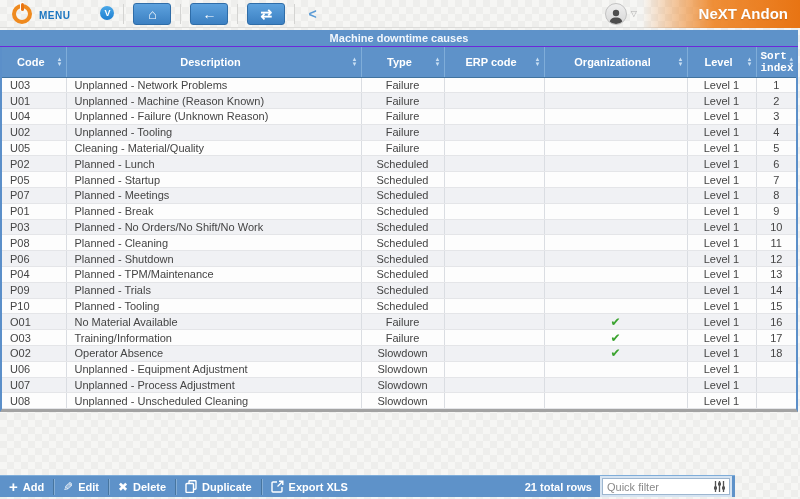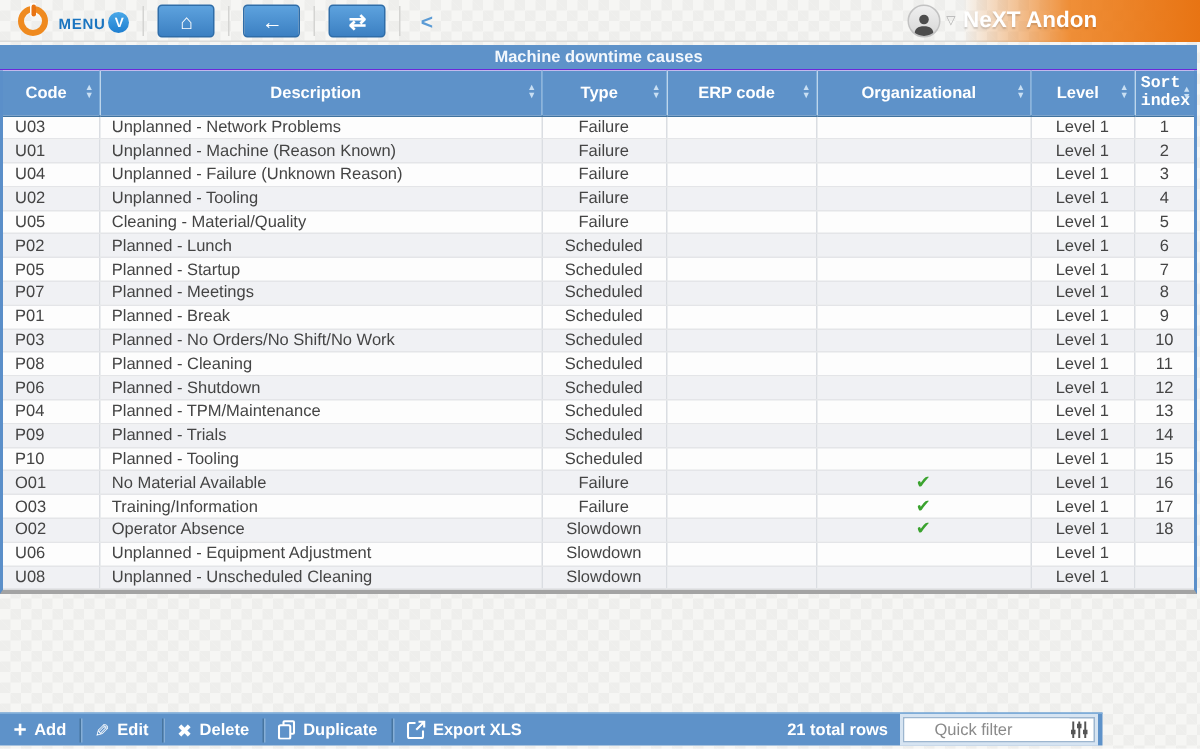--- a/index.html
+++ b/index.html
@@ -29,22 +29,22 @@
   }
   .logo:before {
     content:""; position:absolute; left: 4px; top: -6px;
     width: 4px; height: 9px; background: #fdfdfc;
   }
   .logo:after {
     content:""; position:absolute; left: 5px; top: -5px;
     width: 3px; height: 8px; background: #e87413; border-radius: 2px;
   }
   .menu-btn {
-    display: flex; align-items: flex-end; margin-left: 7px; cursor: pointer;
-    background: none; border: none;
+    display: flex; align-items: flex-start; margin-left: 7px; cursor: pointer;
+    background: none; border: none; gap: 28px;
   }
   .menu-label {
     font-variant: small-caps; text-transform: lowercase;
     font-weight: bold; font-size: 14px; color: #1b75c0; letter-spacing: .5px;
   }
   .menu-circle {
     width: 14px; height: 14px; border-radius: 50%; margin-left: 2px;
     background: linear-gradient(#4aa8e8, #1f7fd0);
     color: #fff; font-size: 9px; font-weight: bold;
     display: flex; align-items: center; justify-content: center;
@@ -63,21 +63,21 @@
     width: 22px; height: 22px; border-radius: 50%;
     background: linear-gradient(#efefef,#d7d7d7); border: 1px solid #c2c2c2;
     display: flex; align-items: flex-end; justify-content: center; overflow: hidden;
     flex: 0 0 auto;
   }
   .avatar svg { display: block; }
   .avatar-chevron { font-size: 8px; color: #b0b0b0; margin: 0 5px 0 4px; }
   .brand {
     height: 28px; width: 158px; flex: 0 0 auto;
     background: linear-gradient(90deg, rgba(238,125,23,0) 0%, rgba(238,125,23,.85) 45%, #e87413 100%);
-    display: flex; align-items: center; 
+    display: flex; align-items: center; justify-content: flex-end;
   }
   .brand-name {
     color: #fff; font-weight: bold; font-size: 15px; padding-right: 12px;
     text-shadow: 0 1px 1px rgba(0,0,0,.15);
   }
 
   
   .titlebar {
     margin-top: 2px; width: 798px; height: 17px;
     background: #5e92c9; border-bottom: 1px solid #6d28d9;
@@ -135,21 +135,21 @@
   .tsep { width: 1px; height: 16px; background: #47759f; box-shadow: 1px 0 0 #85aed6; }
   .tspacer { flex: 1; }
   .total { color: #fff; font-size: 11px; font-weight: bold; margin-right: 10px; }
   .qf-wrap {
     display: flex; align-items: center; background: #fff;
     border: 1px solid #9db6cf; outline: 2px solid rgba(255,255,255,.75);
     height: 17px; width: 128px; margin-right: 5px; padding: 0 3px 0 0;
   }
   .qf {
     flex: 1; min-width: 0; border: none; outline: none; height: 15px;
-    font-size: 11px; color: #333; padding: 0 20px;
+    font-size: 11px; color: #333; padding: 0 4px;
     font-family: "Liberation Sans", sans-serif;
   }
   .qf::placeholder { color: #8a8a8a; }
 </style>
 </head>
 <body>
 
 <div class="page">
 
   <div class="topbar">
@@ -389,20 +389,29 @@
             <td>Operator Absence</td>
             <td class="c">Slowdown</td>
             <td class="c"></td>
             <td class="c"><span class="check">✔</span></td>
             <td class="c">Level 1</td>
             <td class="c">18</td>
           </tr>
           <tr>
             <td>U06</td>
             <td>Unplanned - Equipment Adjustment</td>
+            <td class="c">Slowdown</td>
+            <td class="c"></td>
+            <td class="c"></td>
+            <td class="c">Level 1</td>
+            <td class="c"></td>
+          </tr>
+          <tr>
+            <td>U07</td>
+            <td>Unplanned - Process Adjustment</td>
             <td class="c">Slowdown</td>
             <td class="c"></td>
             <td class="c"></td>
             <td class="c">Level 1</td>
             <td class="c"></td>
           </tr>
           <tr>
             <td>U08</td>
             <td>Unplanned - Unscheduled Cleaning</td>
             <td class="c">Slowdown</td>

